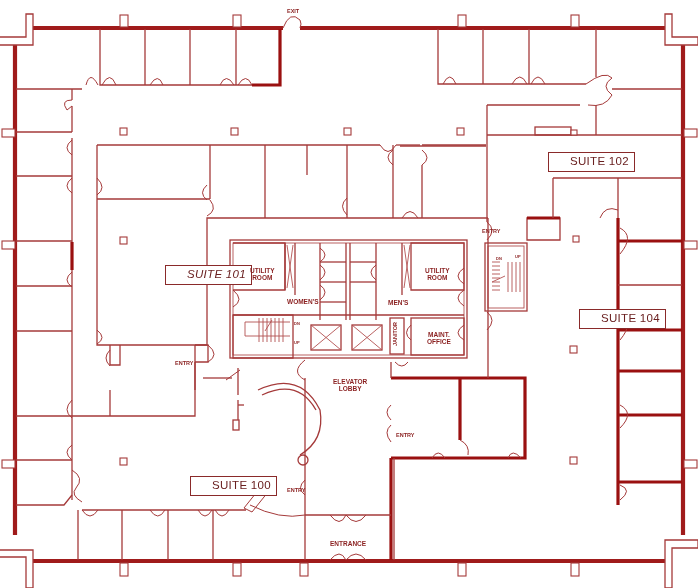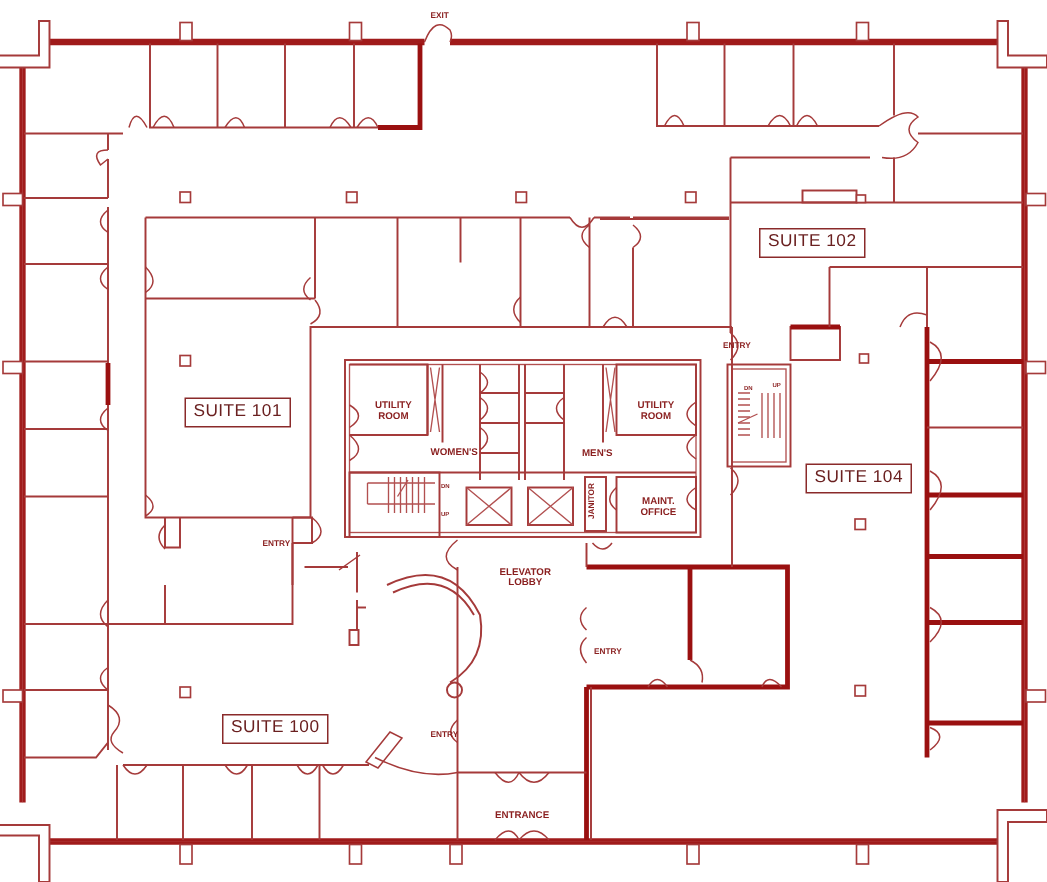--- a/index.html
+++ b/index.html
@@ -5,21 +5,21 @@
     html, body { margin: 0; padding: 0; background: #ffffff; }
     body { width: 698px; height: 588px; overflow: hidden; position: relative; font-family: "Liberation Sans", sans-serif; }
     #plan { position: absolute; left: 0; top: 0; width: 698px; height: 588px; }
     .w { stroke: #a01b1b; stroke-width: 2.2; fill: none; }
     .wt { stroke: #a53a3a; stroke-width: 1.3; fill: none; }
     .wthin { stroke: #b25050; stroke-width: 0.9; fill: none; }
     .wh { stroke: #9a1010; stroke-width: 3.2; fill: none; }
     .col { stroke: #a53a3a; stroke-width: 1.1; fill: #ffffff; }
     .door { stroke: #a53a3a; stroke-width: 1; fill: none; }
     .lbl { position: absolute; font-family: "Liberation Sans", sans-serif; color: #7a1f1f; white-space: nowrap; line-height: 1; }
-    .suite { border: 1.2px solid #8a2a2a; background: #fff; font-size: 11.5px; padding: 3px 5px 3px 5px; letter-spacing: 0.3px; color: #6a2020; }
+    .suite { border: 1.2px solid #8a2a2a; background: #fff; font-size: 11.5px; padding: 3px 5px 3px 21px; letter-spacing: 0.3px; color: #6a2020; margin-left: 42px; }
     .small { font-size: 6.5px; font-weight: bold; text-align: center; color: #8a1f1f; }
     .tiny { font-size: 5.5px; font-weight: bold; color: #8a1f1f; }
   </style>
 </head>
 <body>
 
 <svg id="plan" viewBox="0 0 698 588" xmlns="http://www.w3.org/2000/svg">
 
   <g>
 
@@ -287,21 +287,21 @@
     <path class="door" d="M305 480 Q296 488 305 495"></path>
     <path class="door" d="M305 360 Q290 372 305 380"></path>
     <path class="wt" d="M195 362 V390"></path>
     <path class="wt" d="M203 378 H232"></path>
     <path class="door" d="M226 380 L240 370"></path>
   </g>
 </svg>
 
 <div class="lbl tiny" style="left:287px; top:9px;">EXIT</div>
 
-<div class="lbl suite" style="left:123px; top:265px;">SUITE 101</div>
+<div class="lbl suite" style="left:123px; top:265px;font-style:italic;">SUITE 101</div>
 <div class="lbl suite" style="left:506px; top:152px;">SUITE 102</div>
 <div class="lbl suite" style="left:537px; top:309px;">SUITE 104</div>
 <div class="lbl suite" style="left:148px; top:476px;">SUITE 100</div>
 
 <div class="lbl small" style="left:250px; top:268px;">
   <div>UTILITY</div>
   <div>ROOM</div>
 </div>
 <div class="lbl small" style="left:425px; top:268px;">
   <div>UTILITY</div>

